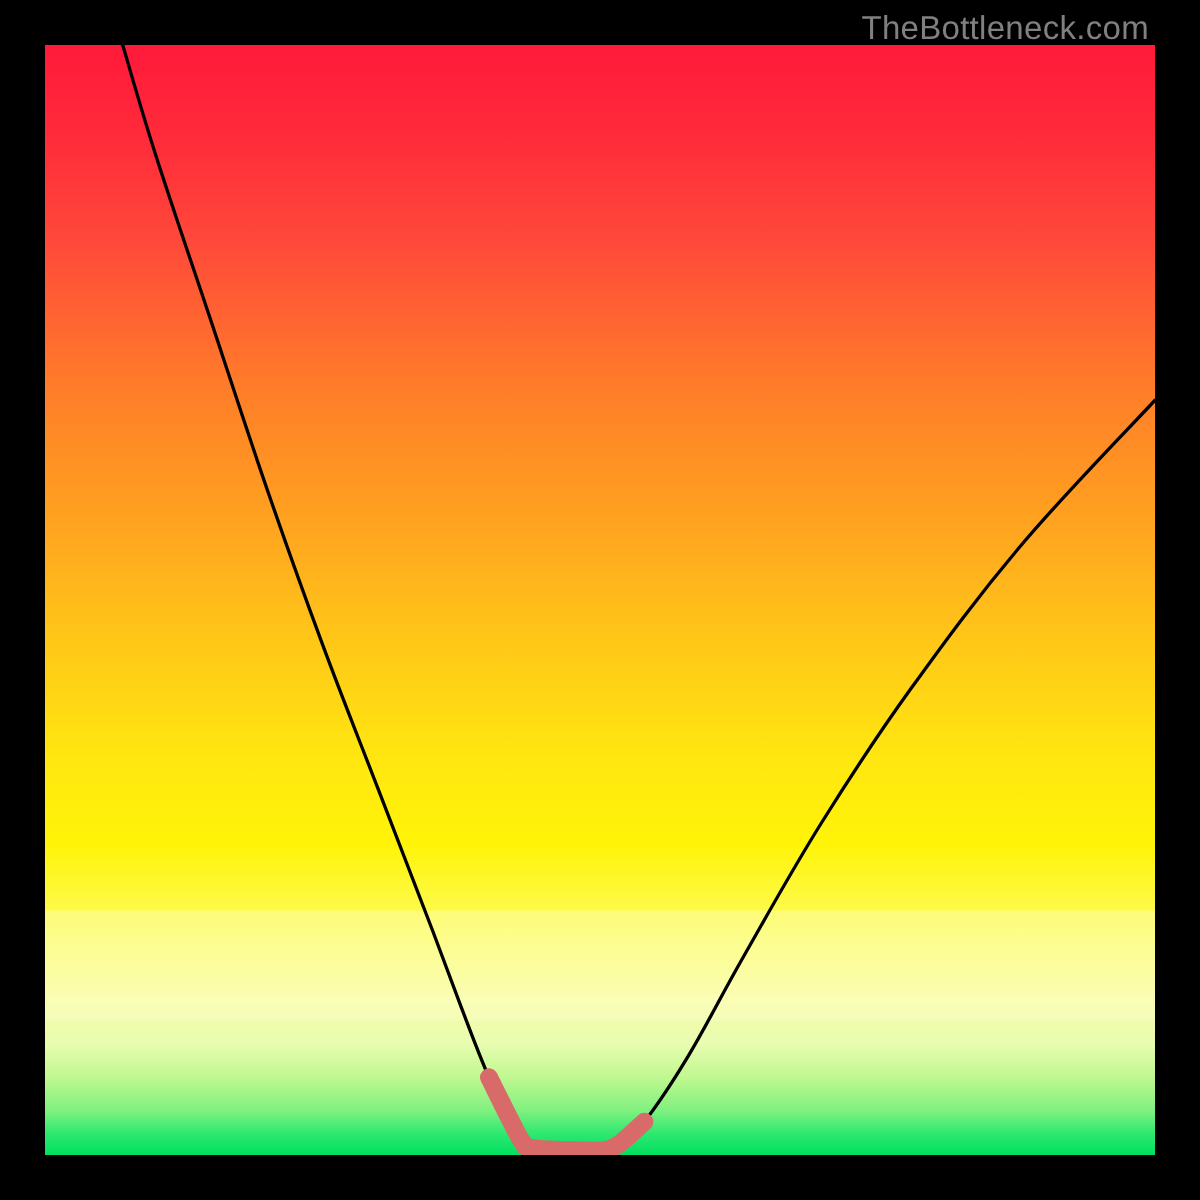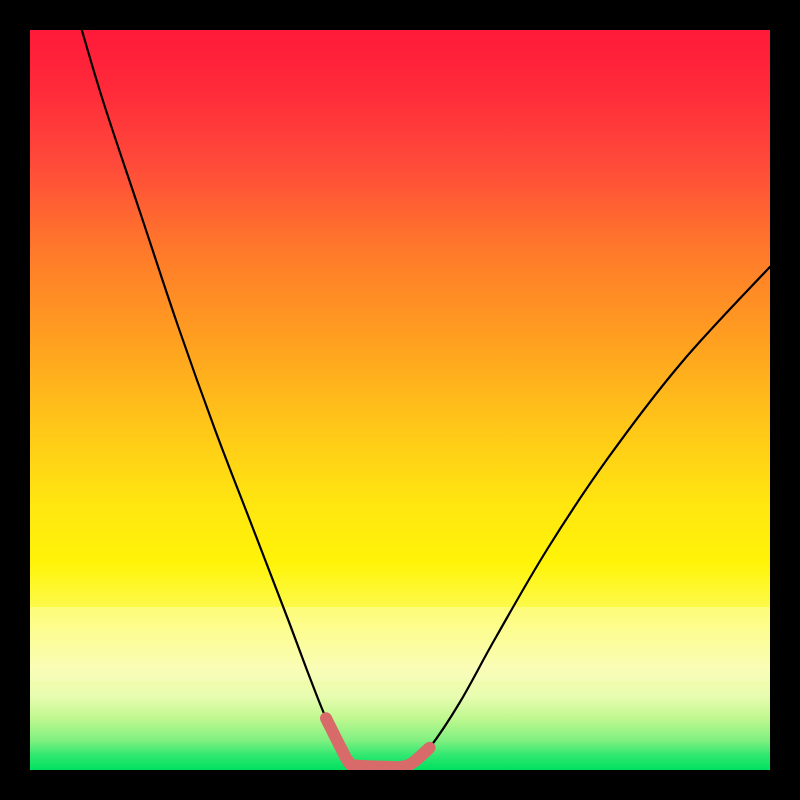--- a/index.html
+++ b/index.html
@@ -68,14 +68,15 @@
   <div class="plot-area">
     <div class="light-band" style="top:78%;height:6%;"></div>
     <div class="light-band" style="top:84%;height:4%;background:rgba(255,255,220,0.25);"></div>
   </div>
 
   <svg class="curve-layer" viewBox="0 0 740 740" preserveAspectRatio="none">
     <path id="curve-main" fill="none" stroke="#000" stroke-width="2.2" stroke-linecap="round" stroke-linejoin="round" d="M 51.800000000000004 0 C 55.79600000000001,13.32 63.344,40.7 74,74 C 84.656,107.3 97.68,145.04 111,185 C 124.32,224.96 134.68,257.372 148,296 C 161.32,334.628 171.68,363.63599999999997 185,399.59999999999997 C 198.32,435.56399999999996 208.68,461.16799999999995 222,495.79999999999995 C 235.32,530.432 248.344,564.028 259,592 C 269.656,619.972 274.53999999999996,633.884 281.2,651.2 C 287.86,668.5160000000001 290.67199999999997,676.2120000000001 296,688.2 C 301.32800000000003,700.188 306.80400000000003,710.0744 310.8,717.8 C 314.796,725.5255999999999 315.536,727.9232 318.2,731.12 C 320.864,734.3168000000001 317.608,734.4943999999999 325.6,735.56 C 333.59200000000004,736.6256 354.60799999999995,736.7736 362.59999999999997,737.04 C 370.592,737.3063999999999 367.336,737.3063999999999 370,737.04 C 372.664,736.7736 374.73600000000005,736.6256 377.40000000000003,735.56 C 380.064,734.4943999999999 380.80400000000003,734.3168000000001 384.8,731.12 C 388.796,727.9232 391.608,728.1895999999999 399.6,717.8 C 407.59200000000004,707.4104 417.212,693.38 429.2,673.4 C 441.188,653.42 450.216,634.7719999999999 466.2,606.8 C 482.18399999999997,578.828 498.02,549.968 518,518 C 537.98,486.032 553.224,462.5 577.2,429.2 C 601.176,395.9 621.8960000000001,367.63199999999995 651.2,332.99999999999994 C 680.504,298.36799999999994 724.016,254.11599999999996 740,236.79999999999995"></path>
     <path id="curve-highlight" fill="none" stroke="#d86a6a" stroke-width="12" stroke-linecap="round" stroke-linejoin="round" d="M 296 688.2 C 298.664,693.528 306.80400000000003,710.0744 310.8,717.8 C 314.796,725.5255999999999 315.536,727.9232 318.2,731.12 C 320.864,734.3168000000001 317.608,734.4943999999999 325.6,735.56 C 333.59200000000004,736.6256 354.60799999999995,736.7736 362.59999999999997,737.04 C 370.592,737.3063999999999 367.336,737.3063999999999 370,737.04 C 372.664,736.7736 374.73600000000005,736.6256 377.40000000000003,735.56 C 380.064,734.4943999999999 380.80400000000003,734.3168000000001 384.8,731.12 C 388.796,727.9232 396.93600000000004,720.1976 399.6,717.8"></path>
   </svg>
 
+  <div class="watermark">TheBottleneck.com</div>
 
 </div>
 
 </body></html>

